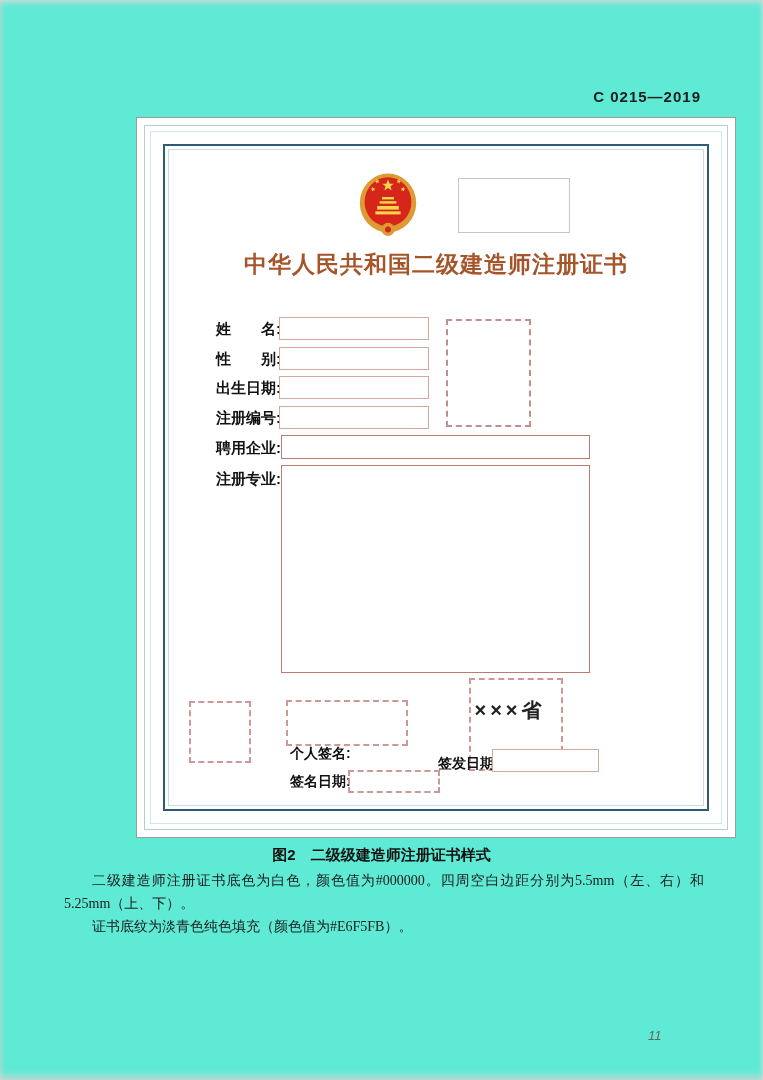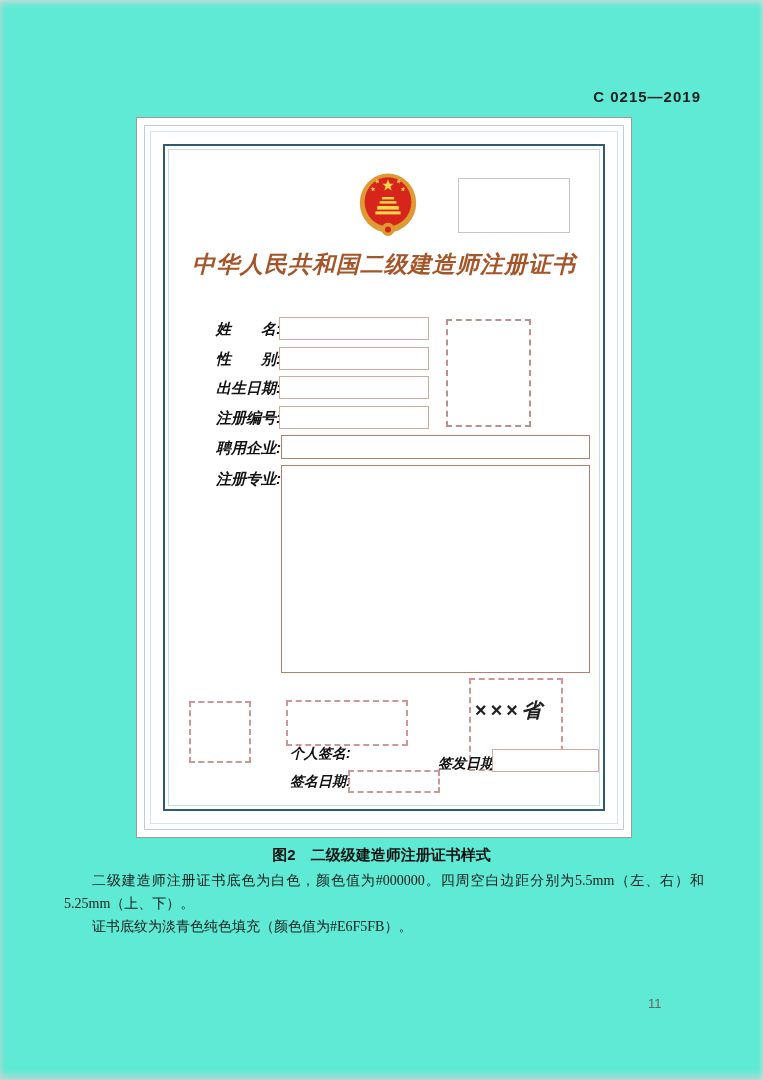--- a/index.html
+++ b/index.html
@@ -11,22 +11,22 @@
     box-shadow: inset 0 7px 7px -5px #d8d8d8, inset 5px 0 6px -5px #d0d0d0,
                 inset 0 -9px 9px -6px #d4d4d4, inset -4px 0 5px -4px #e4e4e4;
   }
   .header-code {
     position:absolute; top:88px; right:62px;
     font-family:"Liberation Sans","DejaVu Sans",sans-serif;
     font-size:15px; font-weight:700; letter-spacing:1px; color:#1d1d1d;
   }
   
   .figure {
-    position:absolute; left:136px; top:117px; width:496px; height:721px;
-    border:1px solid #9b9b9b; background:#fff;font-style:italic;
+    position:absolute; left:136px; top:117px; width:600px; height:721px;
+    border:1px solid #9b9b9b; background:#fff;
   }
   .ring { position:absolute; pointer-events:none; }
   .ring1 { inset:7px;  border:1px solid #b9cdd8; }
   .ring2 { inset:13px; border:1px solid #cfe7f0; }
   .ring3 { inset:26px; border:2px solid #2f5a78; }
   .ring4 { inset:31px; border:1px solid #bfe0ea; }
   .cert { position:absolute; inset:33px; font-family:"Liberation Sans","DejaVu Sans",sans-serif; }
 
   .emblem { position:absolute; left:188px; top:20px; width:60px; height:70px; }
   .tr-box {
@@ -95,23 +95,23 @@
     position:absolute; left:0; top:846px; width:100%; text-align:center;
     font-family:"Liberation Sans","DejaVu Sans",sans-serif;
     font-size:15px; font-weight:700; color:#111;
   }
   .body-text {
     position:absolute; left:64px; top:869px; width:640px;
     font-size:14px; line-height:23px; text-align:justify; color:#1b1b1b;
   }
   .body-text p { text-indent:2em; margin:0; }
   .page-number {
-    position:absolute; left:648px; top:996px;
+    position:absolute; left:648px; top:1028px;
     font-family:"Liberation Sans","DejaVu Sans",sans-serif;
-    font-size:13px; color:#666;
+    font-size:13px; color:#666;font-style:italic;
   }
 </style>
 </head>
 <body>
 
 <div class="page">
 
   <div class="header-code">C 0215—2019</div>
 
   <div class="figure">

